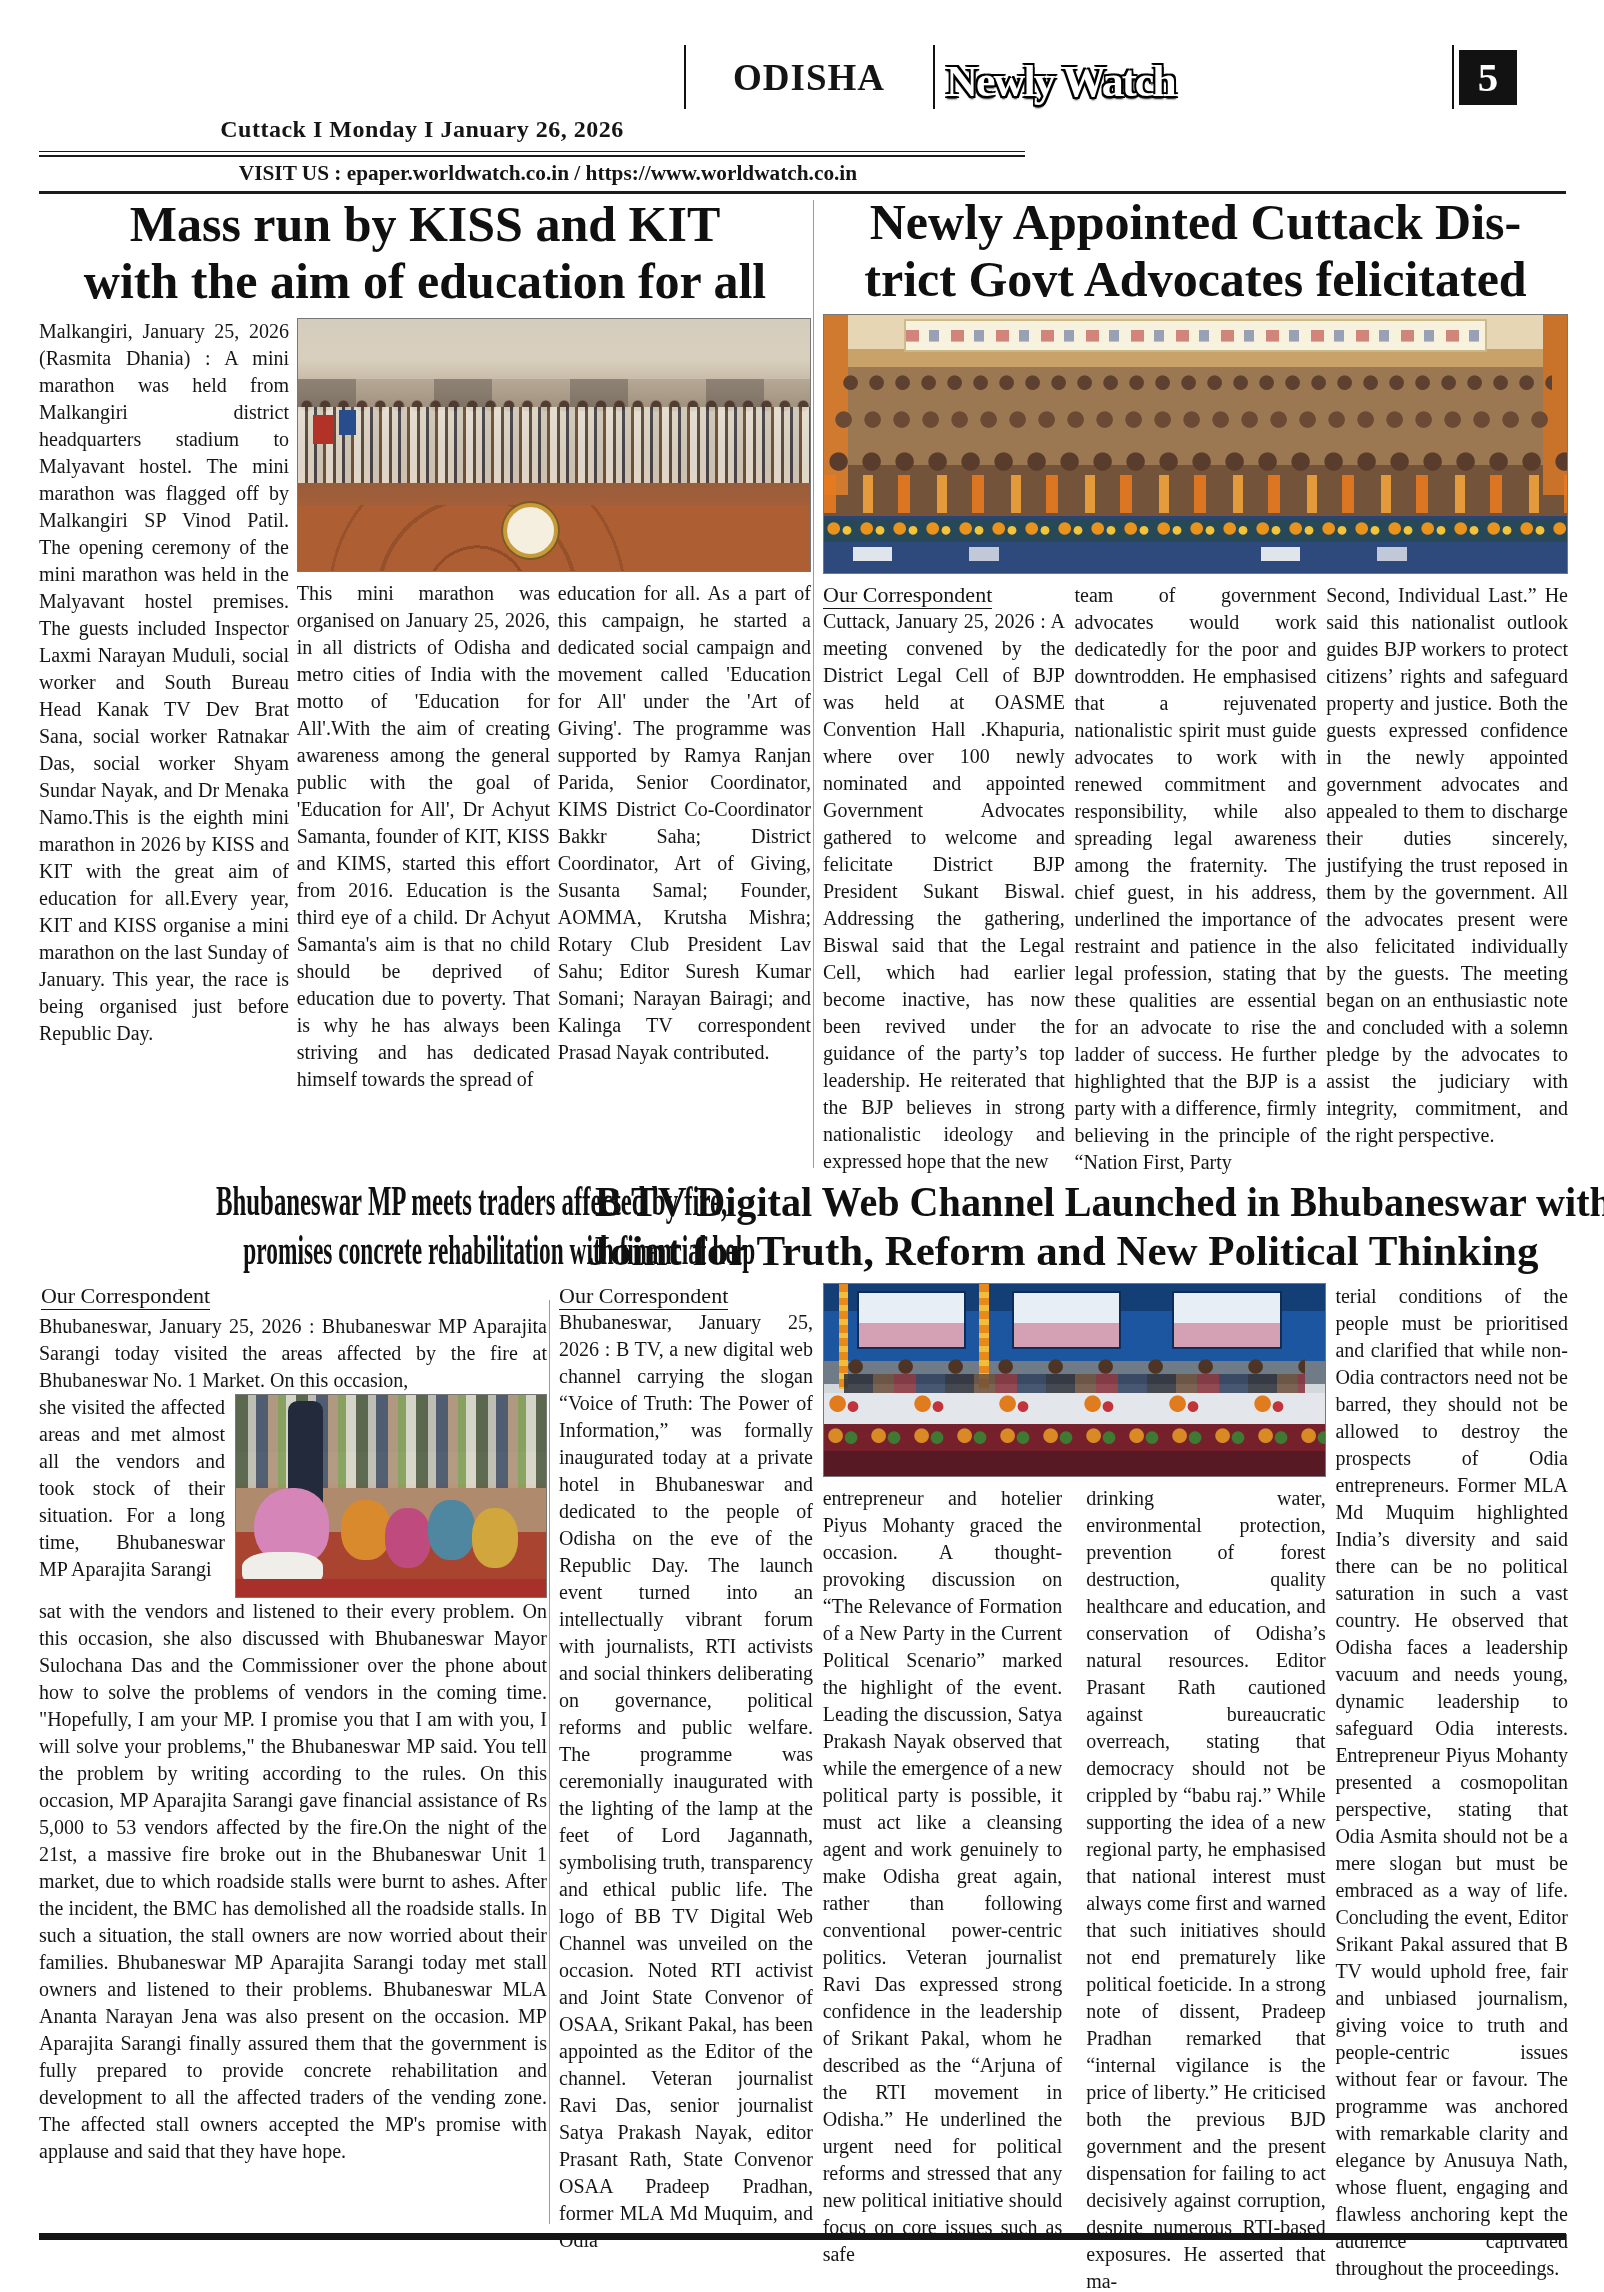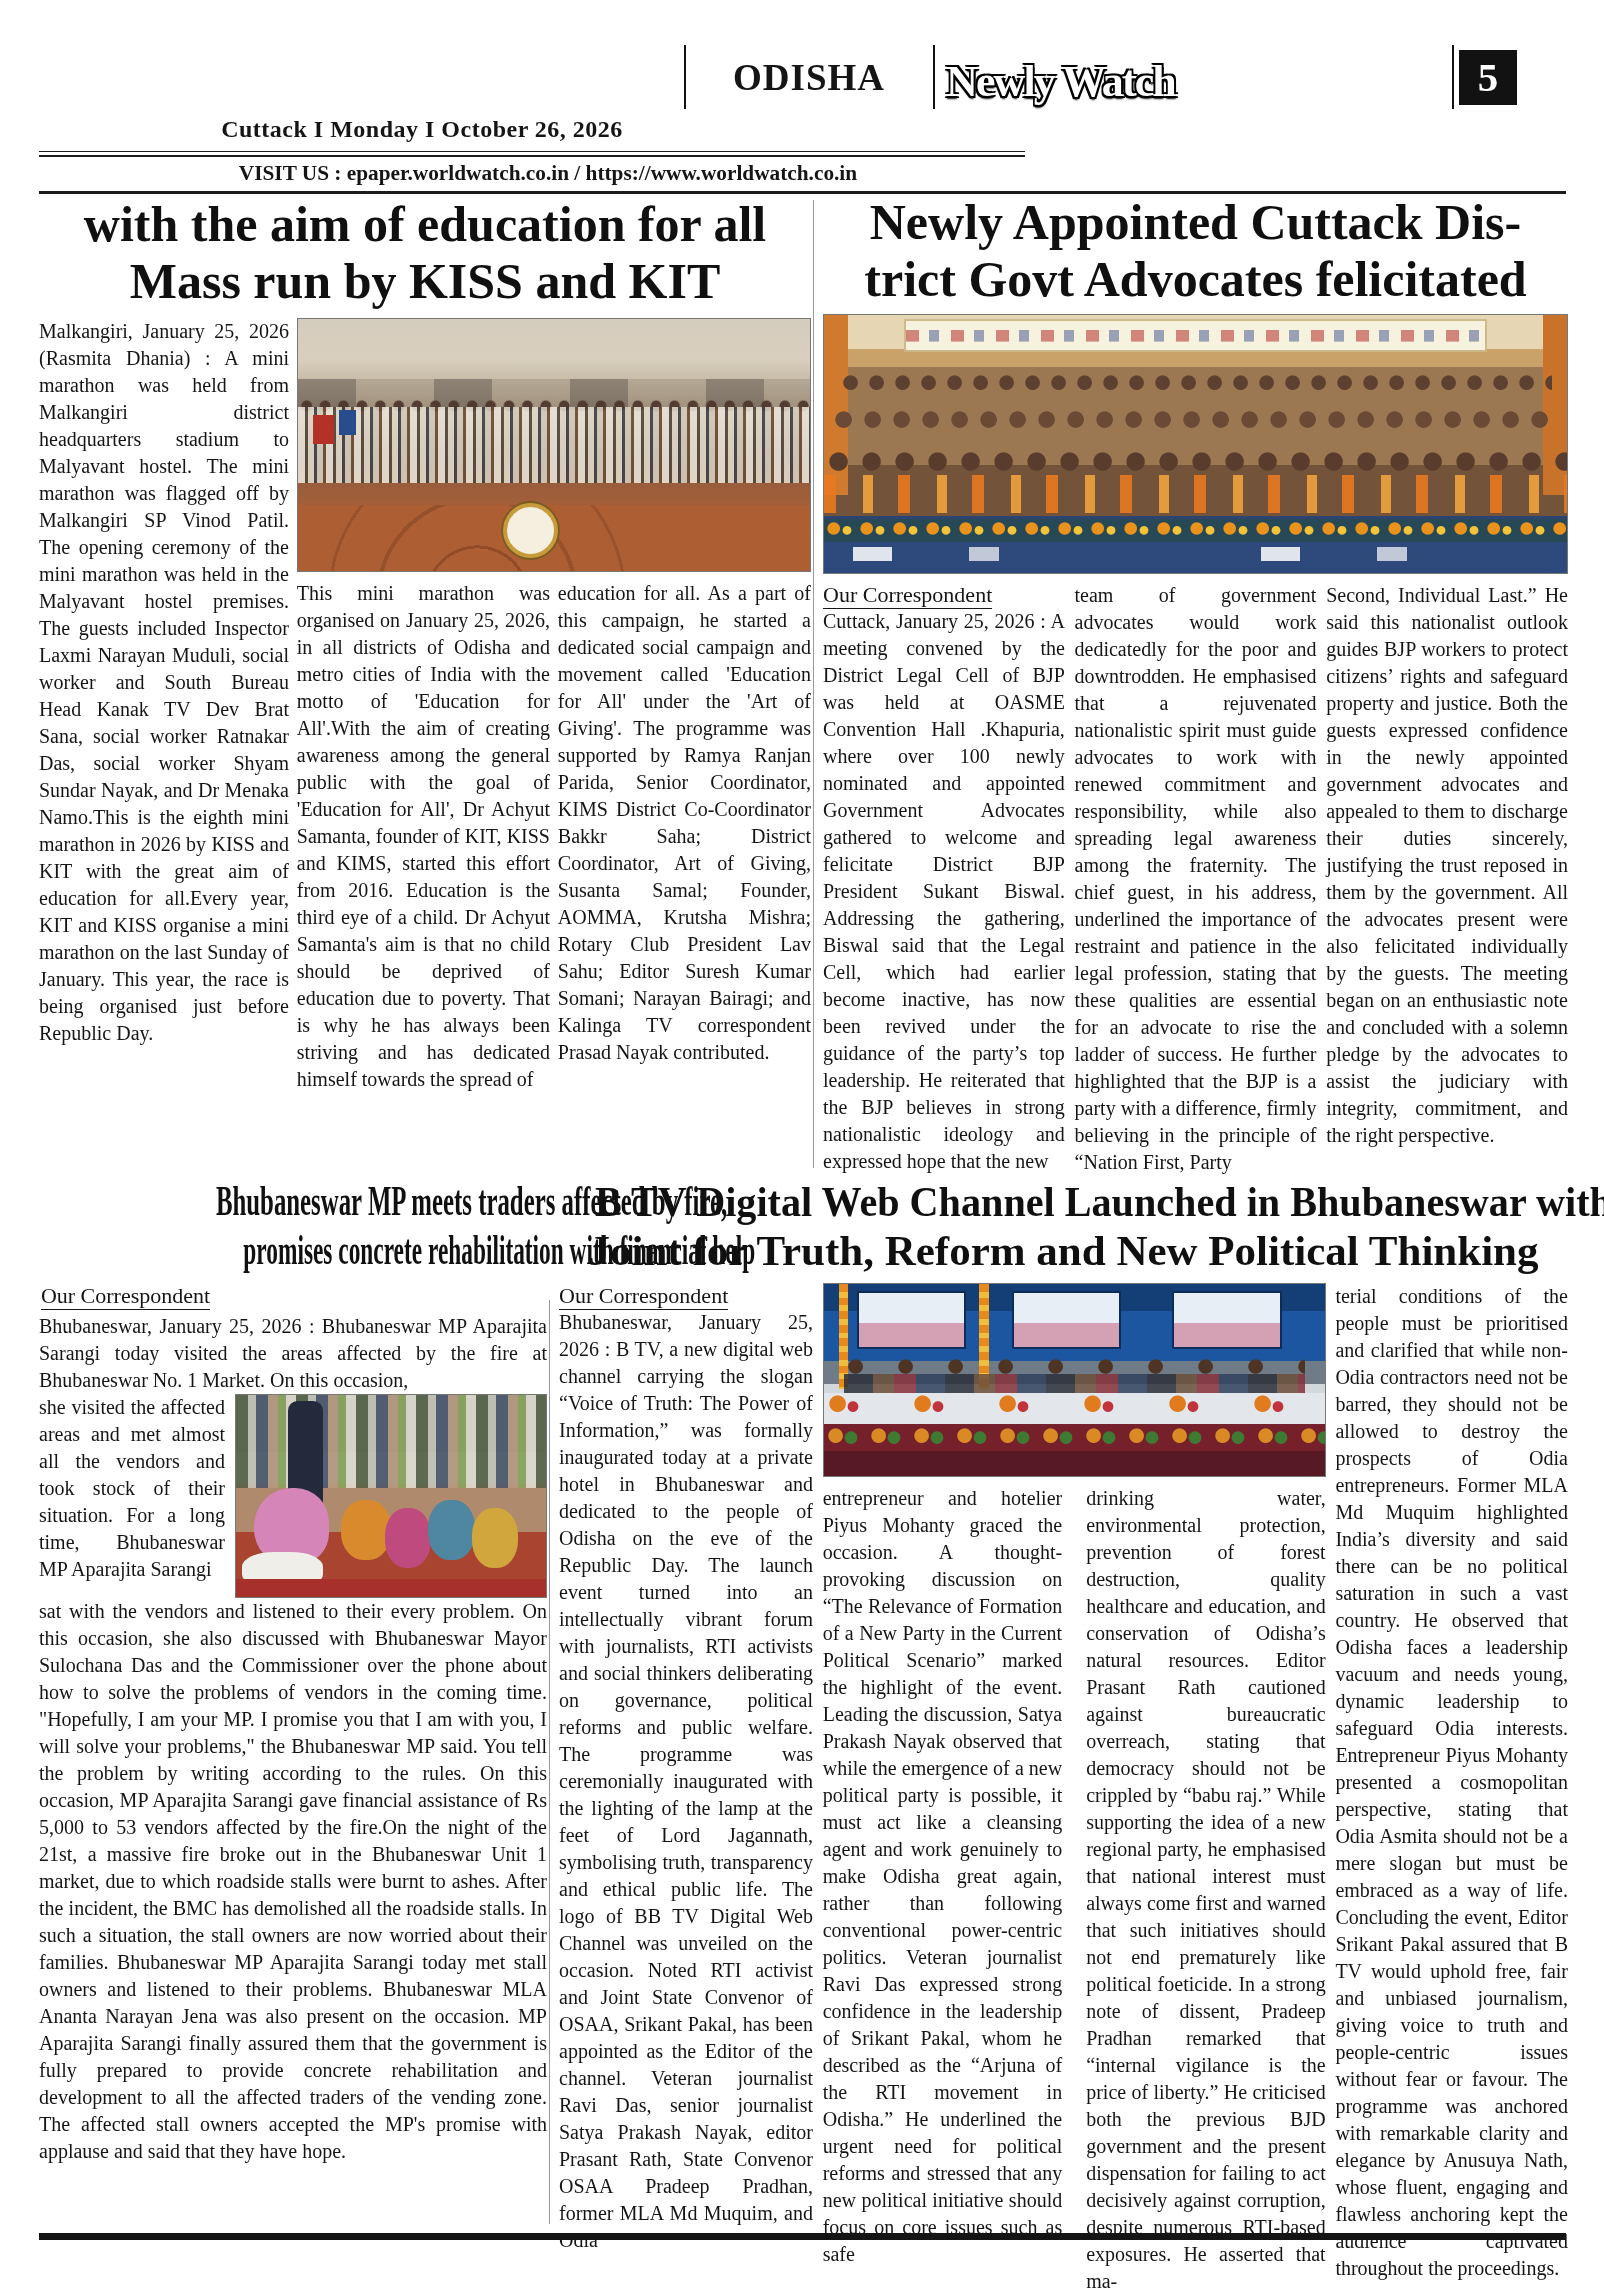--- a/index.html
+++ b/index.html
@@ -132,38 +132,38 @@
   .p4-pots{position:absolute;left:0;top:74%;width:100%;height:13%;
       background-image:radial-gradient(circle 7.8px at 11.6px 9.7px,#d98a25 0 6.8px,transparent 7.8px),radial-gradient(circle 6.8px at 27px 11.6px,#3f7a33 0 5.8px,transparent 6.8px);
       background-size:43px 23px,43px 23px;background-repeat:repeat-x;background-color:rgba(120,30,40,.4);}
   .mt6{margin-top:5.8px;}
 </style>
 </head>
 <body>
 
 <div class="page">
 
-  <div class="abs m-date">Cuttack I Monday I October 26,  2026</div>
+  <div class="abs m-date">Cuttack I Monday I January 26,  2026</div>
   <div class="abs vline v1"></div>
   <div class="abs m-edition">ODISHA</div>
   <div class="abs vline v2"></div>
   <div class="abs m-logo">Newly Watch</div>
   <div class="abs vline v3"></div>
   <div class="abs m-pageno">5</div>
   <div class="abs ruleA"></div>
   <div class="abs m-visit">VISIT US : epaper.worldwatch.co.in / https://www.worldwatch.co.in</div>
   <div class="abs ruleB"></div>
   <div class="abs vsep-top"></div>
   <div class="abs vsep-bot"></div>
   <div class="abs ruleBottom"></div>
 
   <div class="article a1">
     <div class="hl hl-a1">
+      <div class="hl-line"><span class="fitline">Mass run by KISS and KIT</span></div>
       <div class="hl-line"><span class="fitline">with the aim of education for all</span></div>
-      <div class="hl-line"><span class="fitline">Mass run by KISS and KIT</span></div>
     </div>
     <div class="a1-body">
       <div class="a1-c1 body-txt">Malkangiri, January 25, 2026 (Rasmita Dhania) : A mini marathon was held from Malkangiri district headquarters stadium to Malyavant hostel. The mini marathon was flagged off by Malkangiri SP Vinod Patil. The opening ceremony of the mini marathon was held in the Malyavant hostel premises. The guests included Inspector Laxmi Narayan Muduli, social worker and South Bureau Head Kanak TV Dev Brat Sana, social worker Ratnakar Das, social worker Shyam Sundar Nayak, and Dr Menaka Namo.This is the eighth mini marathon in 2026 by KISS and KIT with the great aim of education for all.Every year, KIT and KISS organise a mini marathon on the last Sunday of January. This year, the race is being organised just before Republic Day.</div>
       <div class="a1-right">
         <div class="photo p1">
           <div class="p1-bldg"></div>
           <div class="p1-heads"></div>
           <div class="p1-crowd"></div>
           <div class="p1-flag1"></div>
           <div class="p1-flag2"></div>

